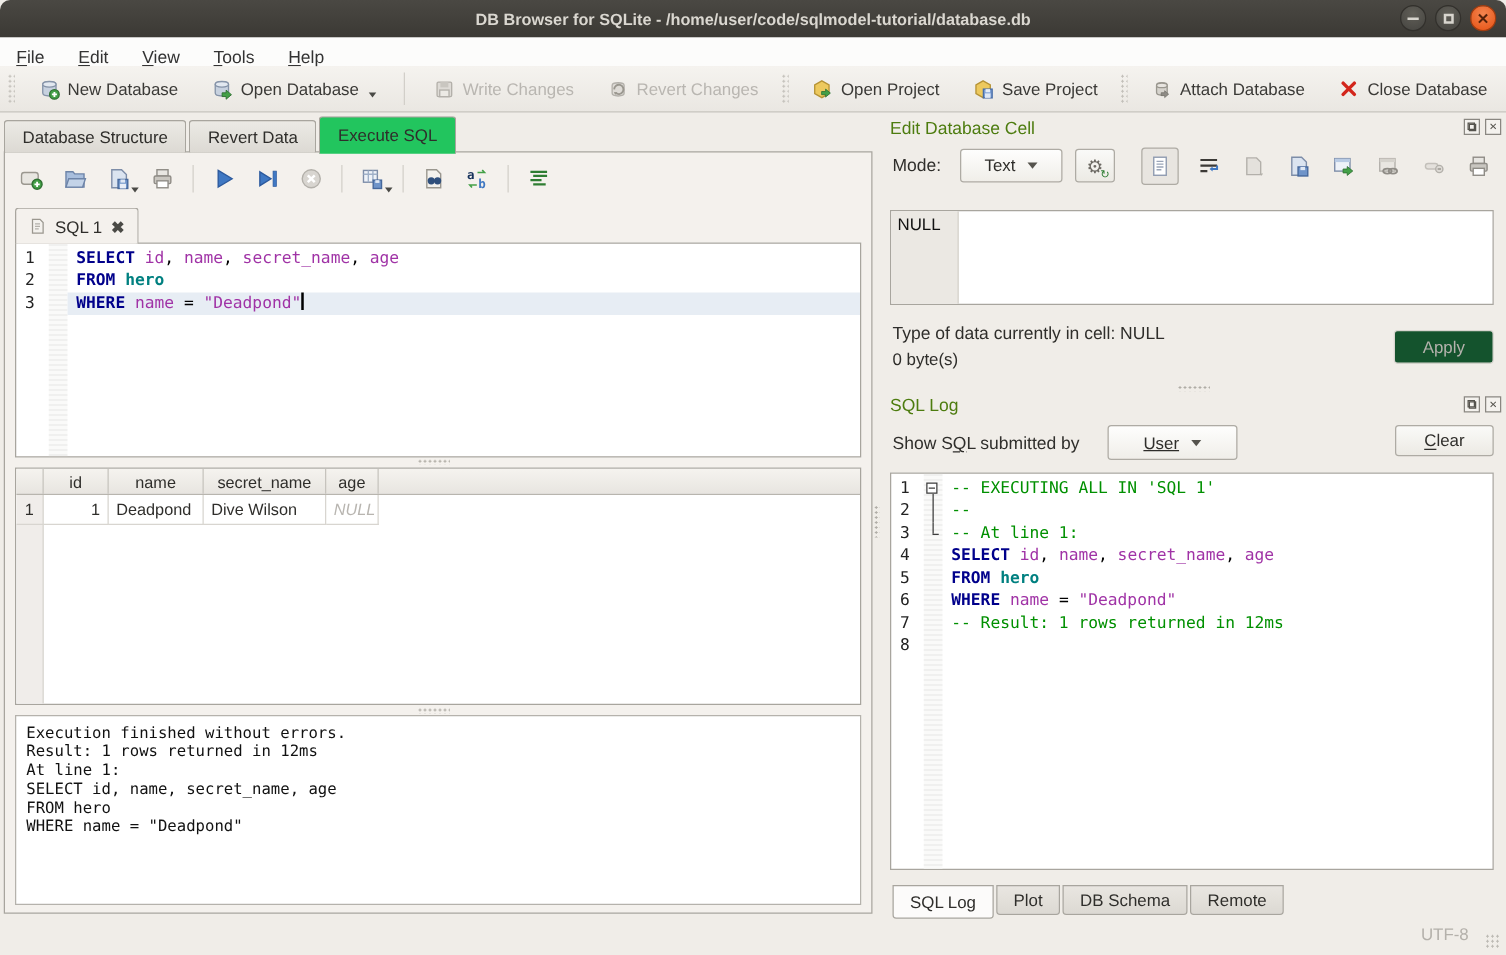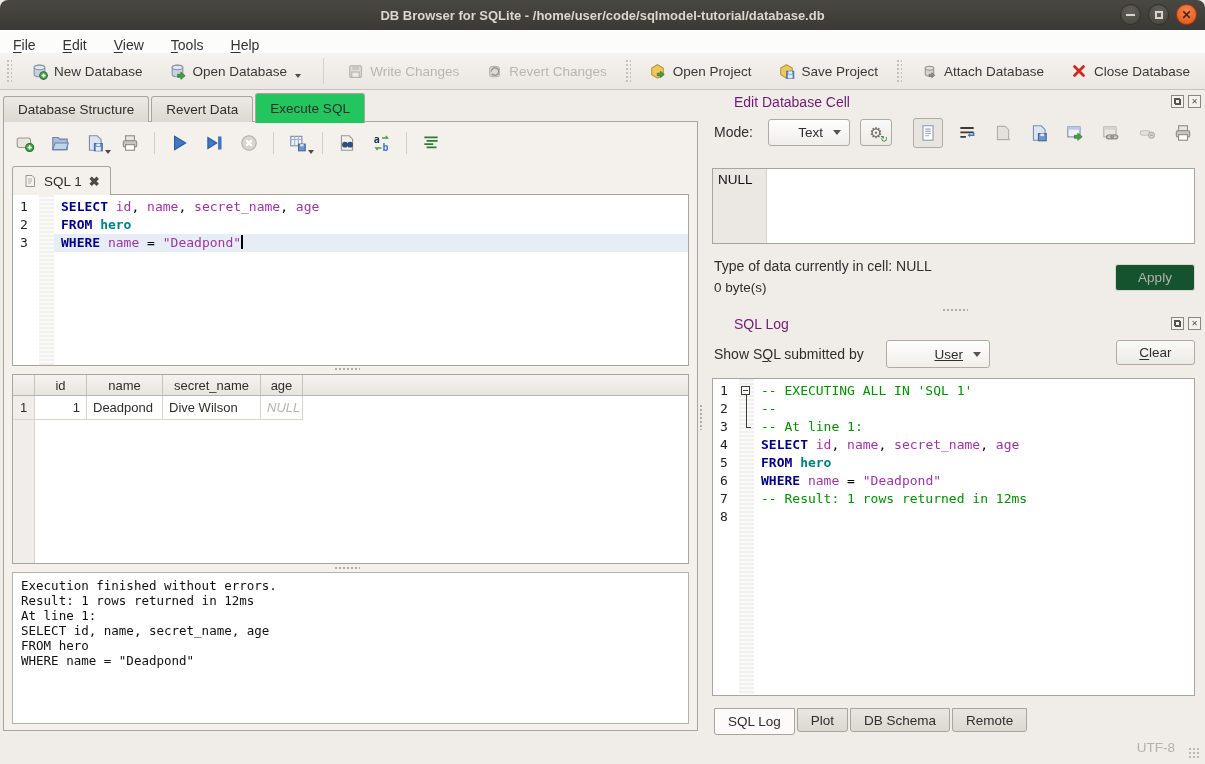--- a/index.html
+++ b/index.html
@@ -102,29 +102,29 @@
   .rt-c.num { justify-content:flex-end; }
   .rt-c.nullv { color:#b8b5b0; font-style:italic; }
   .w-corner{width:22px;} .w-id{width:52px;} .w-name{width:76px;} .w-secret{width:98px;} .w-age{width:42px;}
 
   
   .msg { position:absolute; left:8px; top:450px; right:8px; bottom:6px; background:#fff; border:1px solid #b5b2ac;
     font-family:"DejaVu Sans Mono",monospace; font-size:12.5px; line-height:15px; padding:5px 8px; white-space:pre; color:#111; }
 
   
   .right-dock { position:absolute; left:706px; top:92px; width:499px; height:643px; }
-  .dock-title { position:absolute; left:6px; font-size:14px; color:#701a75;margin-left:22px; }
+  .dock-title { position:absolute; left:6px; font-size:14px; color:#4d7c0f; }
   .dock-icons { position:absolute; right:4px; display:flex; gap:4px; }
   .dkico { width:13px; height:13px; border:1px solid #8a8781; background:#f4f2ee; position:relative;
     display:flex; align-items:center; justify-content:center; font-size:8px; color:#55534d; }
   .dkico .flt { position:absolute; left:2px; top:2px; width:6px; height:6px; border:1px solid #55534d; background:#f4f2ee; }
   .dkico .flt2 { position:absolute; right:2px; bottom:2px; width:6px; height:6px; border:1px solid #55534d; }
 
   .label14 { font-size:14px; color:#2f2e2b; }
-  .combo { display:flex; align-items:center; justify-content:flex-end; padding:0 8px;
+  .combo { display:flex; align-items:center; justify-content:center; padding:0 8px;
     background:linear-gradient(#fefefd,#f0eee9); border:1px solid #aeaba4; border-radius:3px;
     height:27px; font-size:13.5px; color:#2f2e2b; }
   .combo .arr { width:0; height:0; border-left:4px solid transparent; border-right:4px solid transparent;
     border-top:5px solid #55534d; margin-left:10px; }
   .pushbtn { display:flex; align-items:center; justify-content:center;
     background:linear-gradient(#fafaf8,#eceae4); border:1px solid #aeaba4; border-radius:3px;
     font-size:13.5px; color:#2f2e2b; }
   .pushbtn.disabled { background:#14532d; border:1px solid #d9d6d0; color:#b5b2ad; }
 
   .cellicons { position:absolute; right:10px; top:26px; display:flex; align-items:center; gap:12px; }

